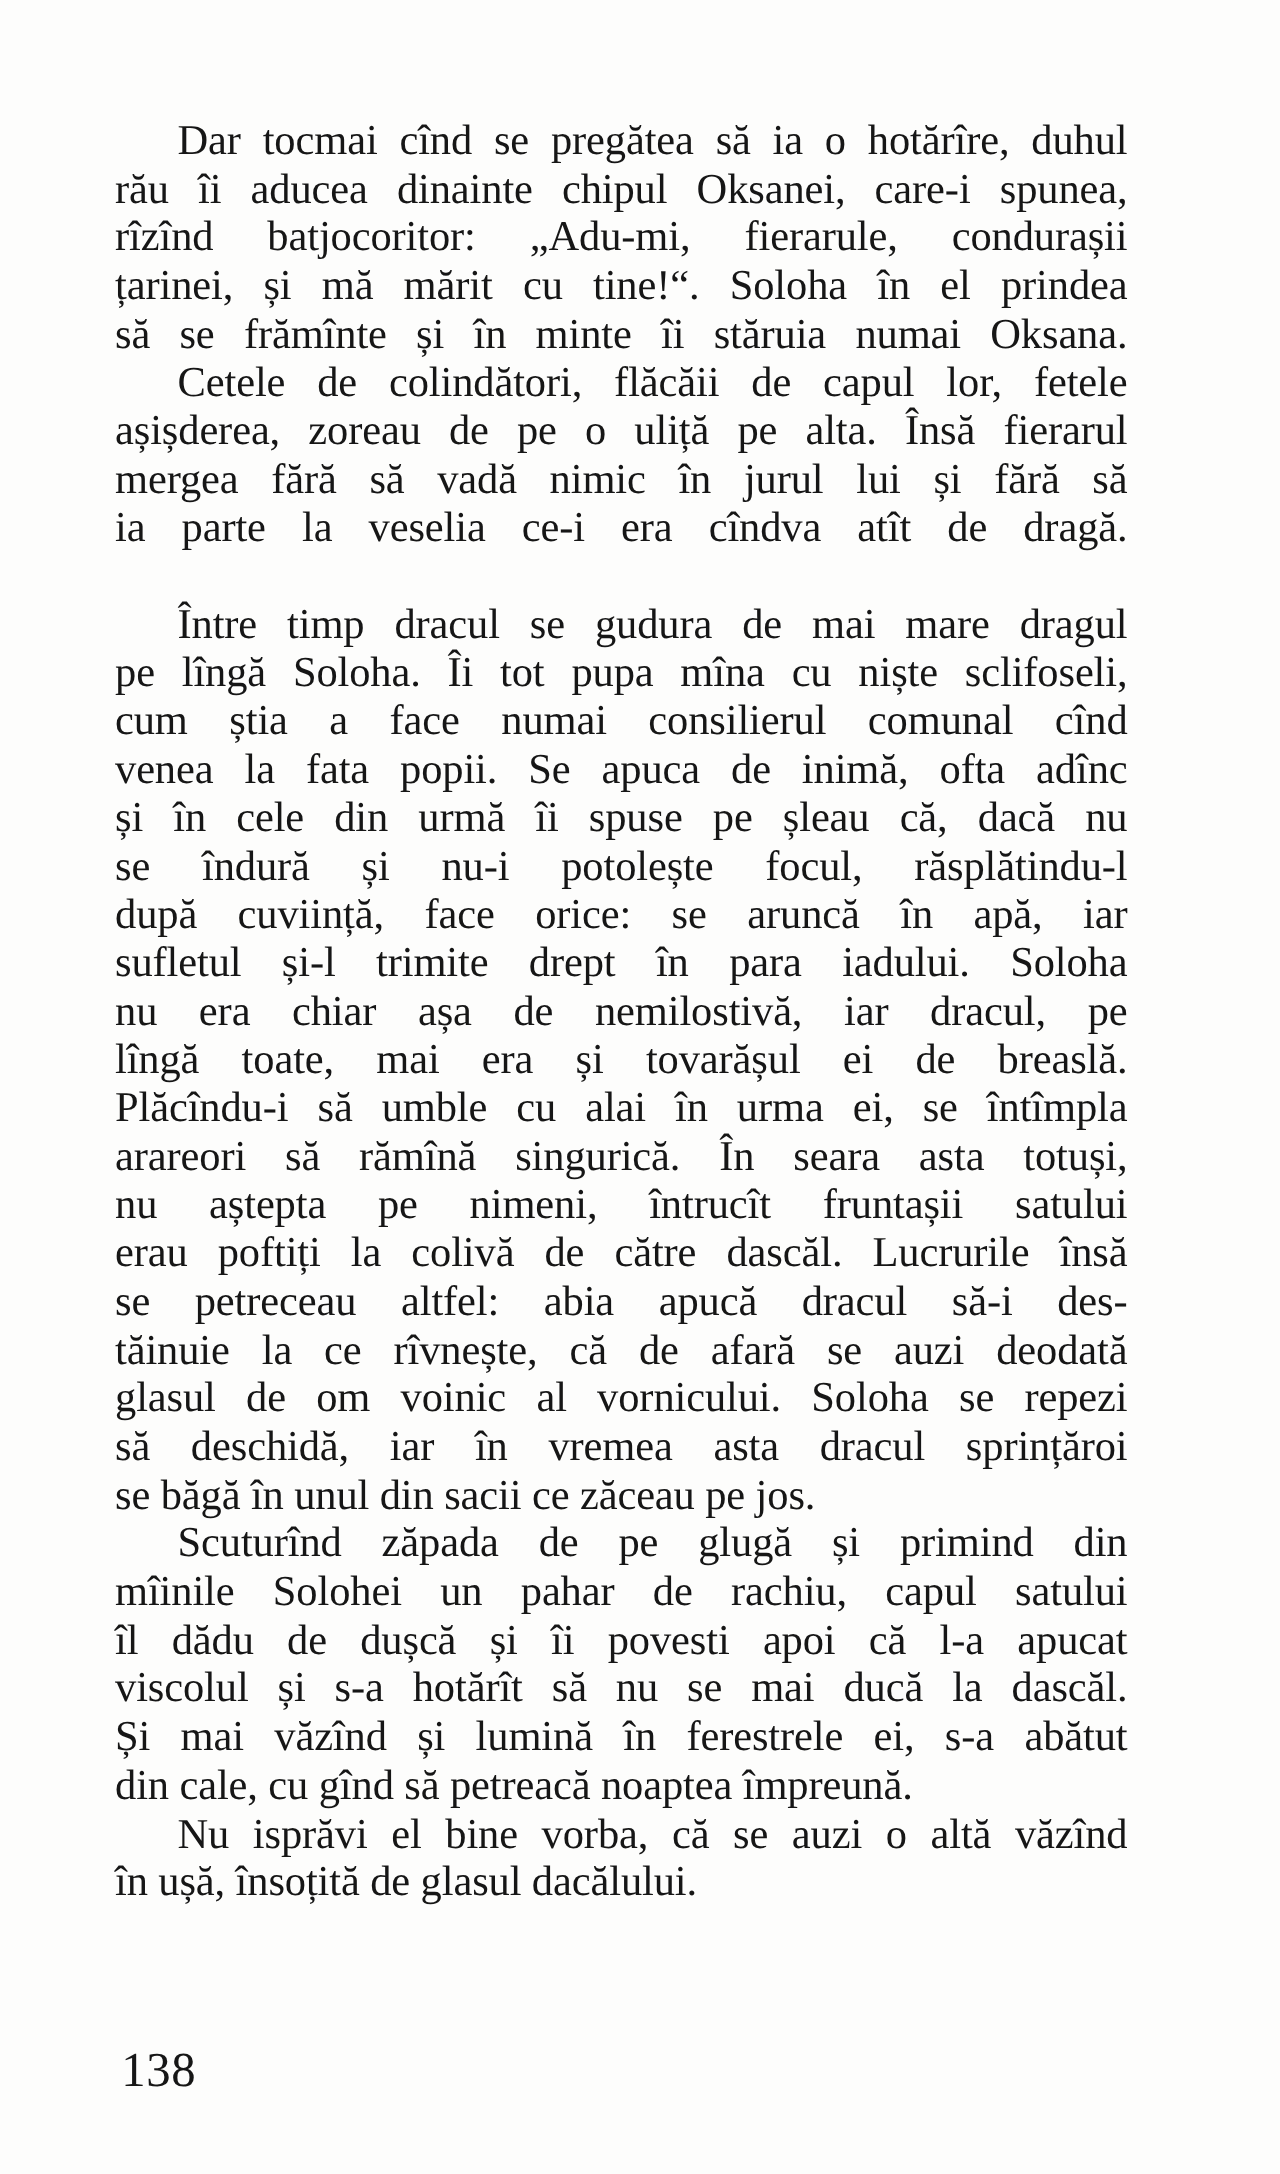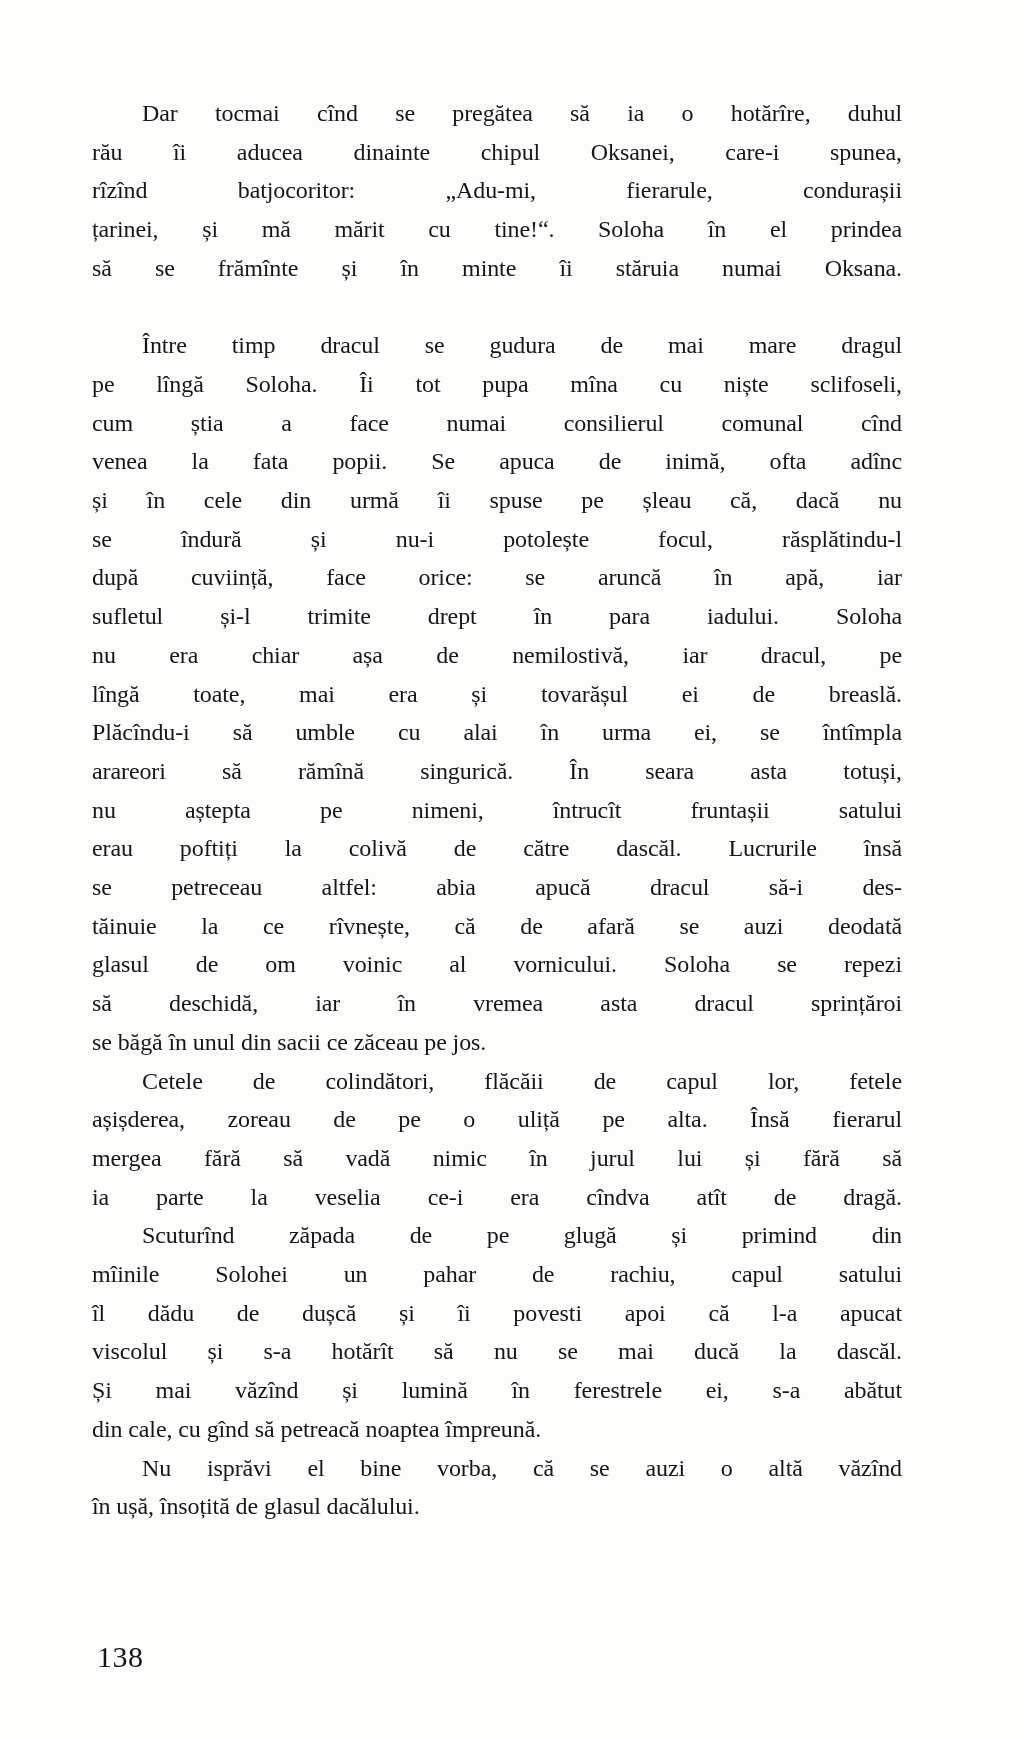--- a/index.html
+++ b/index.html
@@ -27,53 +27,60 @@
   }
   .para {
     margin: 0;
     padding: 0;
   }
   .para.section-start {
     margin-top: 38.7px;
   }
   .line {
     display: block;
-    font-size: 24px;
+    font-size: 34px;
     line-height: 38.7px;
     text-align: justify;
     text-align-last: justify;
     letter-spacing: -0.1px;
   }
   .line.first {
     text-indent: 50px;
   }
   .line.last {
     text-align-last: left;
   }
   .page-number {
     position: absolute;
     left: 97px;
     top: 1638px;
-    font-size: 30px;
+    font-size: 39px;
     line-height: 38.7px;
     letter-spacing: 0.5px;
   }
 </style>
 </head>
 <body>
 
 <div class="page">
   <div class="text-block">
 
     <div class="para">
       <div class="line first">Dar tocmai cînd se pregătea să ia o hotărîre, duhul</div>
       <div class="line">rău îi aducea dinainte chipul Oksanei, care-i spunea,</div>
       <div class="line">rîzînd batjocoritor: „Adu-mi, fierarule, condurașii</div>
       <div class="line">țarinei, și mă mărit cu tine!“. Soloha în el prindea</div>
       <div class="line">să se frămînte și în minte îi stăruia numai Oksana.</div>
+    </div>
+
+    <div class="para">
+      <div class="line first">Cetele de colindători, flăcăii de capul lor, fetele</div>
+      <div class="line">așișderea, zoreau de pe o uliță pe alta. Însă fierarul</div>
+      <div class="line">mergea fără să vadă nimic în jurul lui și fără să</div>
+      <div class="line">ia parte la veselia ce-i era cîndva atît de dragă.</div>
     </div>
 
     <div class="para section-start">
       <div class="line first">Între timp dracul se gudura de mai mare dragul</div>
       <div class="line">pe lîngă Soloha. Îi tot pupa mîna cu niște sclifoseli,</div>
       <div class="line">cum știa a face numai consilierul comunal cînd</div>
       <div class="line">venea la fata popii. Se apuca de inimă, ofta adînc</div>
       <div class="line">și în cele din urmă îi spuse pe șleau că, dacă nu</div>
       <div class="line">se îndură și nu-i potolește focul, răsplătindu-l</div>
       <div class="line">după cuviință, face orice: se aruncă în apă, iar</div>
@@ -85,27 +92,20 @@
       <div class="line">nu aștepta pe nimeni, întrucît fruntașii satului</div>
       <div class="line">erau poftiți la colivă de către dascăl. Lucrurile însă</div>
       <div class="line">se petreceau altfel: abia apucă dracul să-i des-</div>
       <div class="line">tăinuie la ce rîvnește, că de afară se auzi deodată</div>
       <div class="line">glasul de om voinic al vornicului. Soloha se repezi</div>
       <div class="line">să deschidă, iar în vremea asta dracul sprințăroi</div>
       <div class="line last">se băgă în unul din sacii ce zăceau pe jos.</div>
     </div>
 
     <div class="para">
-      <div class="line first">Cetele de colindători, flăcăii de capul lor, fetele</div>
-      <div class="line">așișderea, zoreau de pe o uliță pe alta. Însă fierarul</div>
-      <div class="line">mergea fără să vadă nimic în jurul lui și fără să</div>
-      <div class="line">ia parte la veselia ce-i era cîndva atît de dragă.</div>
-    </div>
-
-    <div class="para">
       <div class="line first">Scuturînd zăpada de pe glugă și primind din</div>
       <div class="line">mîinile Solohei un pahar de rachiu, capul satului</div>
       <div class="line">îl dădu de dușcă și îi povesti apoi că l-a apucat</div>
       <div class="line">viscolul și s-a hotărît să nu se mai ducă la dascăl.</div>
       <div class="line">Și mai văzînd și lumină în ferestrele ei, s-a abătut</div>
       <div class="line last">din cale, cu gînd să petreacă noaptea împreună.</div>
     </div>
 
     <div class="para">
       <div class="line first">Nu isprăvi el bine vorba, că se auzi o altă văzînd</div>

